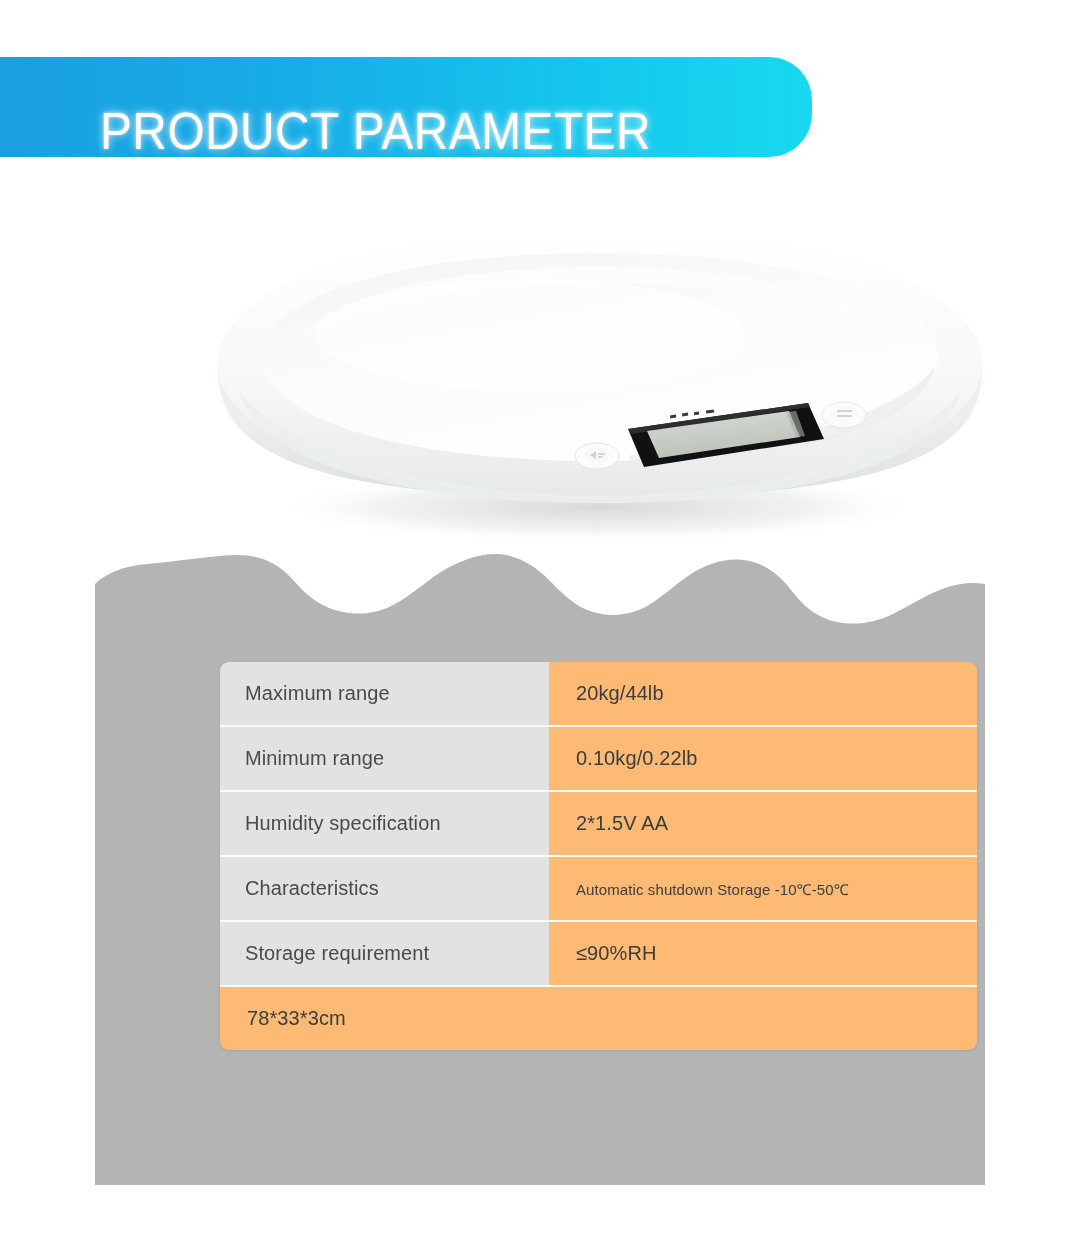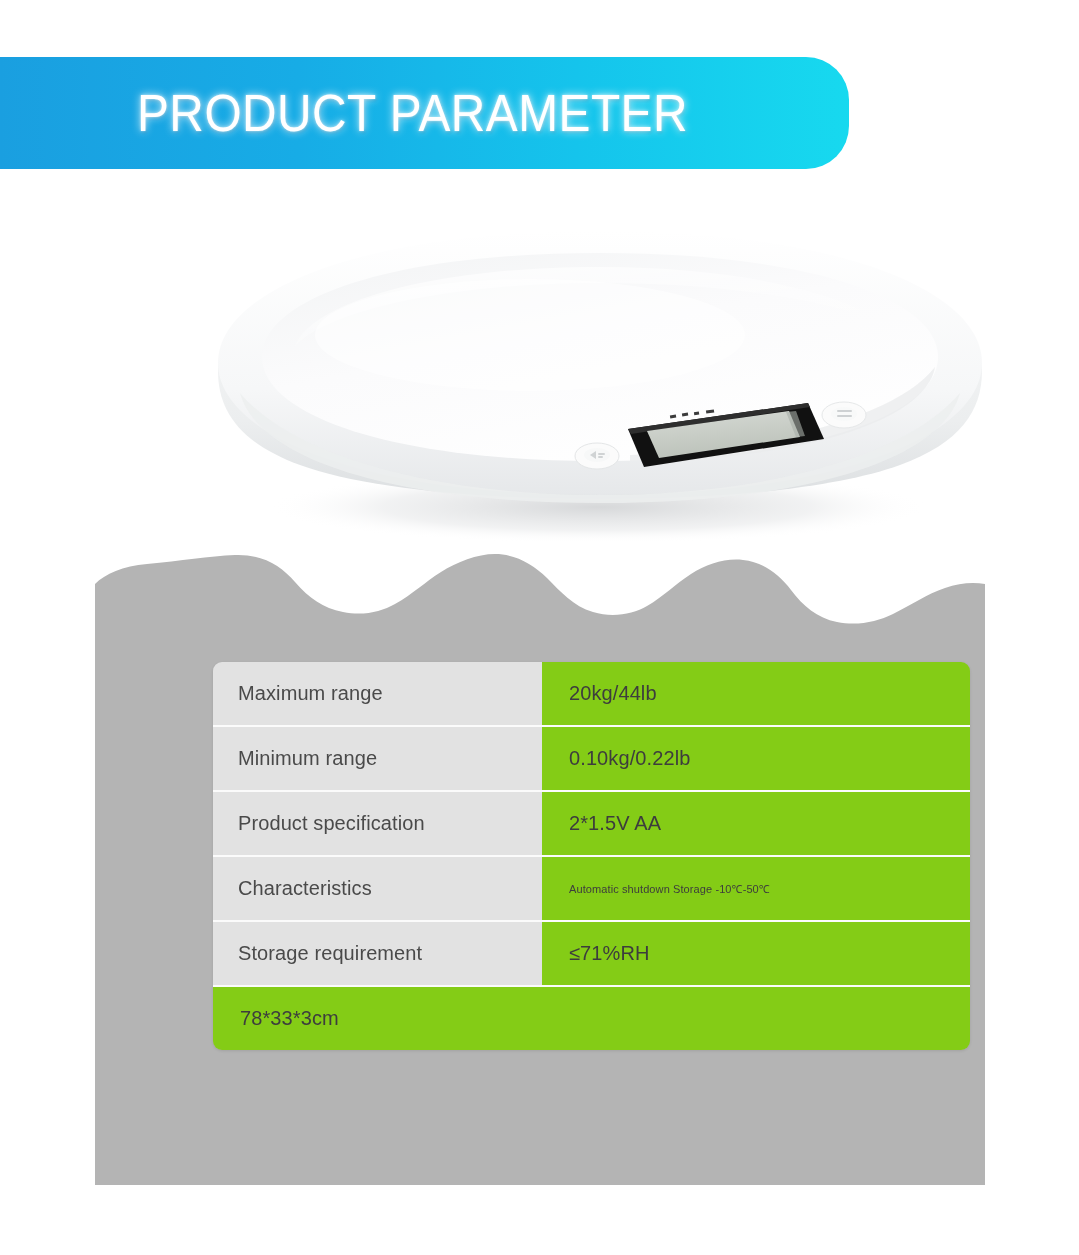--- a/index.html
+++ b/index.html
@@ -14,27 +14,26 @@
     overflow: hidden;
     position: relative;
   }
 
   
   #header-banner {
     position: absolute;
     left: 0;
     top: 57px;
     width: 812px;
-    height: 112px;
+    height: 100px;
     background: linear-gradient(90deg, #1a9fe0 0%, #17ace6 35%, #15c4ec 68%, #17d9ef 100%);
     border-top-right-radius: 43px;
     border-bottom-right-radius: 43px;
     display: flex;
-    align-items: center;
-    padding-left: 37px;
+    align-items: flex-end;
   }
   #page-title {
     margin-left: 100px;
     color: #ffffff;
     font-size: 52px;
     line-height: 1;
     font-weight: 400;
     letter-spacing: 0.5px;
     transform: scaleX(0.92);
     transform-origin: left center;
@@ -76,21 +75,21 @@
   }
   #wave-bg svg {
     display: block;
     width: 100%;
     height: 100%;
   }
 
   
   #spec-table {
     position: absolute;
-    left: 118px;     
+    left: 125px;     
     top: 110px;      
     width: 757px;    
     border-radius: 9px;
     overflow: hidden;
     box-shadow: 0 1px 3px rgba(0,0,0,0.10);
   }
   .spec-row {
     display: flex;
     height: 63px;
     border-bottom: 2px solid #fbfbfb;
@@ -105,31 +104,31 @@
     display: flex;
     align-items: center;
     padding-left: 25px;
     box-sizing: border-box;
     color: #4a4a4a;
     font-size: 20px;
     letter-spacing: 0.1px;
   }
   .spec-value {
     flex: 1 1 auto;
-    background: #84cc16;
+    background: #fdba74;
     display: flex;
     align-items: center;
     padding-left: 27px;
     box-sizing: border-box;
     color: #3d3d3d;
     font-size: 20px;
     letter-spacing: 0.1px;
   }
   .spec-value.small {
-    font-size: 11px;
+    font-size: 15px;
   }
 </style>
 </head>
 <body>
 
 <div id="header-banner">
   <div id="page-title">PRODUCT PARAMETER</div>
 </div>
 
 <div id="product-photo">
@@ -274,32 +273,32 @@
       <div class="spec-label">Maximum range</div>
       <div class="spec-value">20kg/44lb</div>
     </div>
 
     <div class="spec-row">
       <div class="spec-label">Minimum range</div>
       <div class="spec-value">0.10kg/0.22lb</div>
     </div>
 
     <div class="spec-row">
-      <div class="spec-label">Product specification</div>
+      <div class="spec-label">Humidity specification</div>
       <div class="spec-value">2*1.5V AA</div>
     </div>
 
     <div class="spec-row">
       <div class="spec-label">Characteristics</div>
       <div class="spec-value small">Automatic shutdown Storage -10℃-50℃</div>
     </div>
 
     <div class="spec-row">
       <div class="spec-label">Storage requirement</div>
-      <div class="spec-value">≤71%RH</div>
+      <div class="spec-value">≤90%RH</div>
     </div>
 
 
     <div class="spec-row">
       <div class="spec-value">78*33*3cm</div>
     </div>
 
   </div>
 </div>
 

